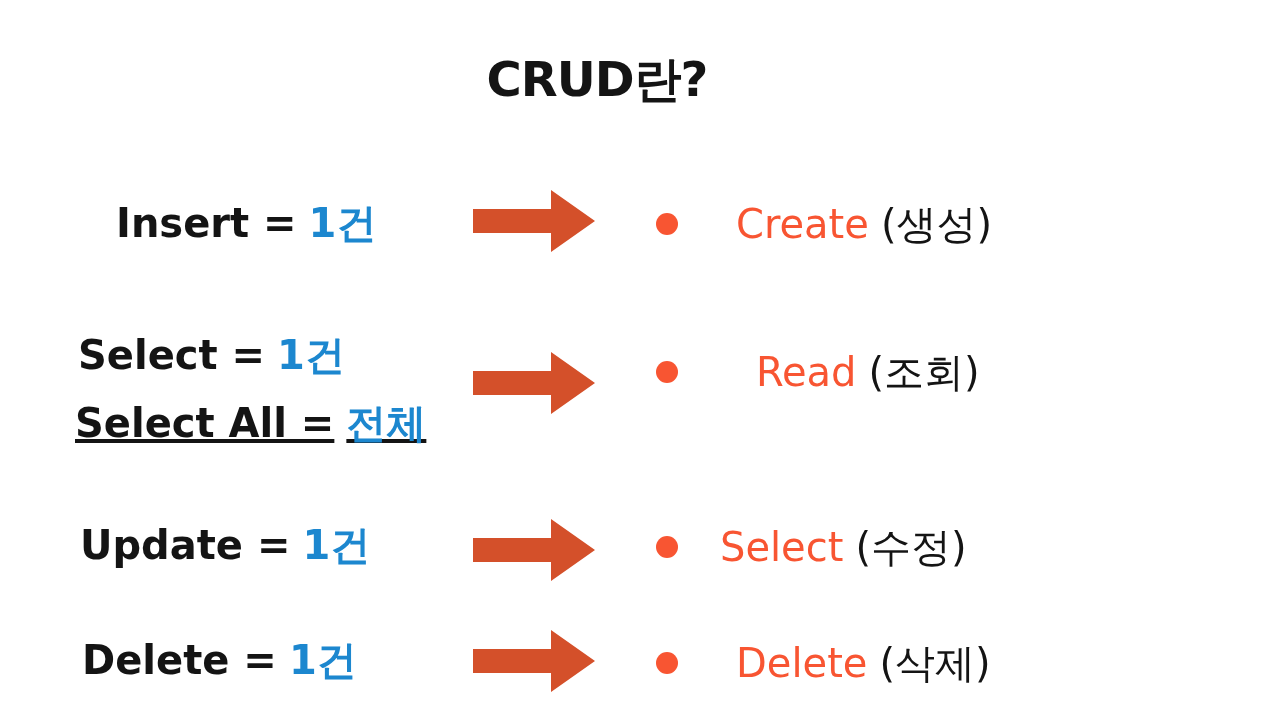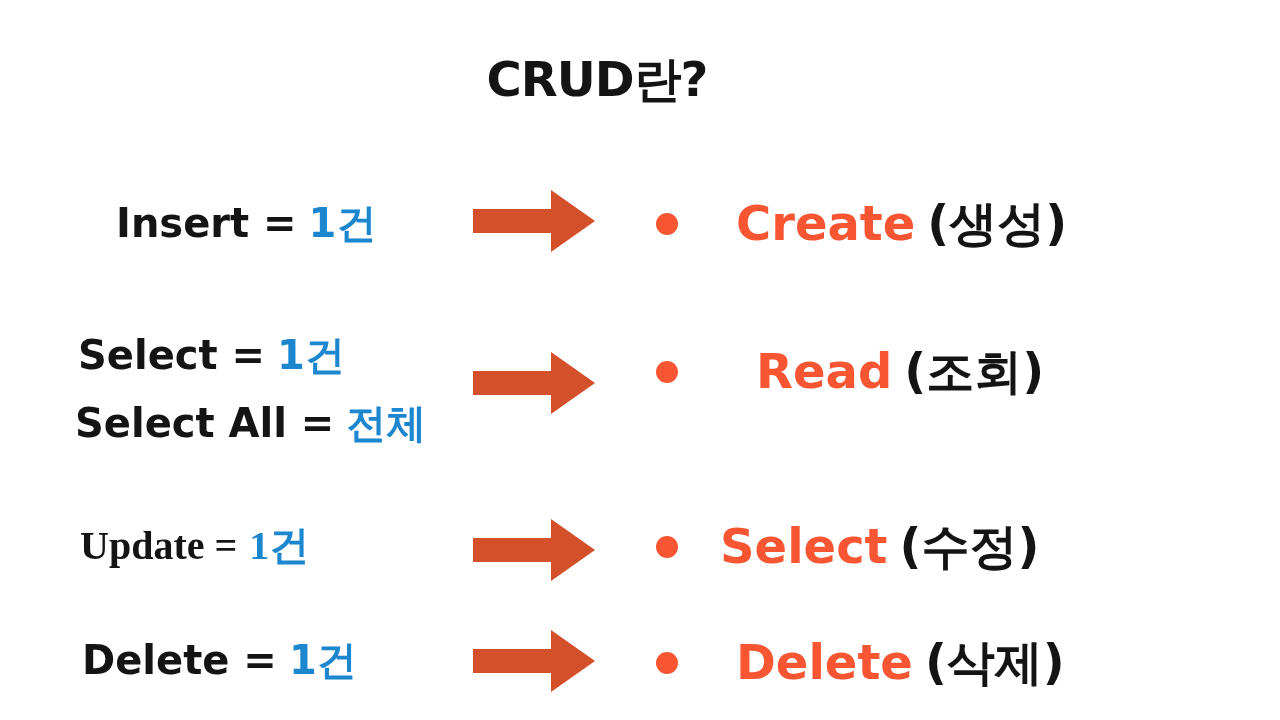--- a/index.html
+++ b/index.html
@@ -35,22 +35,22 @@
     left:72px;
     font-size:40px;
     font-weight:800;
     white-space:nowrap;
     color:var(--ink);
   }
   .left-label .op{margin-right:12px;}
   .left-label .val{color:var(--blue);}
   .ll-1{top:196px;left:84px;margin-left:32px;}
   .ll-2{top:328px;left:78px;}
-  .ll-3{top:396px;left:75px;}
-  .ll-4{top:518px;left:80px;font-family:Liberation Serif, serif;}
+  .ll-3{top:396px;left:75px;text-decoration:underline;}
+  .ll-4{top:518px;left:80px;}
   .ll-5{top:633px;left:82px;}
 
   .arrow{
     position:absolute;
     left:473px;
     width:122px;
     height:62px;
     color:var(--arrow);
   }
   .ar-1{top:190px;}
@@ -71,22 +71,22 @@
   .rr-2{top:341px;}
   .rr-3{top:516px;}
   .rr-4{top:632px;}
   .bullet{
     width:22px;height:22px;
     border-radius:50%;
     background:var(--orange);
     flex:0 0 auto;
   }
   .right-text{
-    font-size:48px;
-    font-weight:700;
+    font-size:40px;
+    font-weight:400;
     margin-left:58px;
   }
   .rr-2 .right-text{margin-left:78px;}
   .rr-3 .right-text{margin-left:42px;}
   .rr-4 .right-text{}
   .term{color:var(--orange);margin-right:12px;}
   .translation{color:var(--ink);}
 </style>
 </head>
 <body>

